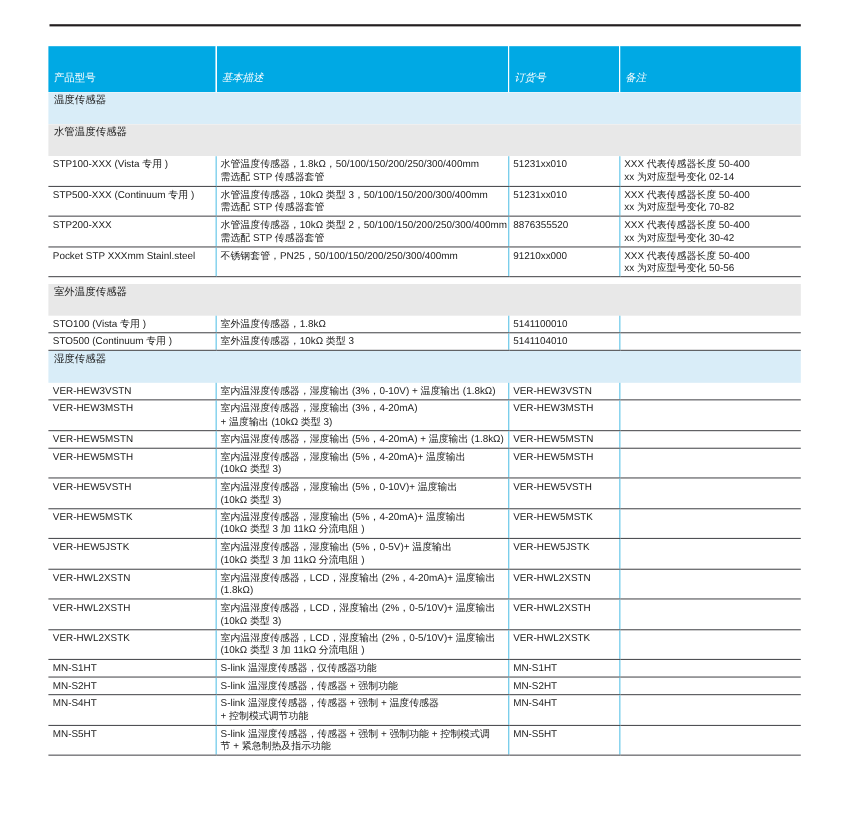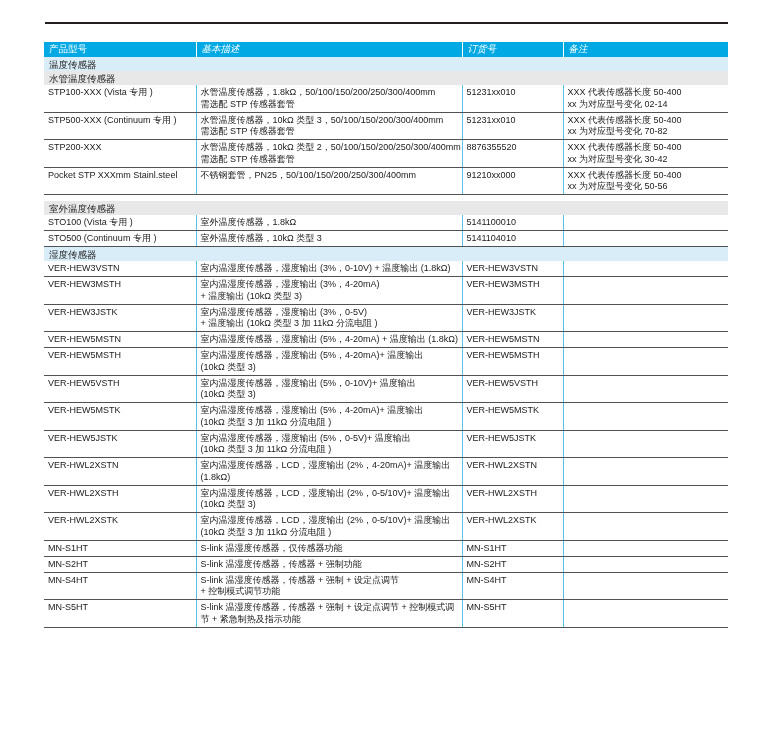--- a/index.html
+++ b/index.html
@@ -32,33 +32,33 @@
     width: 684px;
     border-collapse: collapse;
     table-layout: fixed;
   }
   table.catalog th {
     background: var(--header-bg, #00a9e4);
     color: var(--header-text, #ffffff);
     font-size: 9.5px;
     font-weight: normal;
     text-align: left;
-    height: 15px;
-    padding: 0 0 0 5px;
+    height: 26px;
+    padding: 16px 0 0 5px;
     overflow: hidden;
     white-space: nowrap;
   }
   table.catalog th + th {
     border-left: 1px solid rgba(255,255,255,0.65);
     font-style: italic;
   }
   tr.section td {
     font-size: 9.5px;
     color: #222222;
-    padding: 2px 0 0 5px;
+    padding: 2px 0 15px 5px;
     line-height: 12px;
     white-space: nowrap;
     overflow: hidden;
   }
   tr.section.blue td { background: var(--section-blue, #d9edf8); }
   tr.section.gray td { background: var(--section-gray, #e8e8e8); }
   tr.data td {
     vertical-align: top;
     padding: 2px 1px 1.5px 4px;
     border-bottom: 1px solid var(--row-border, #505155);
@@ -222,33 +222,20 @@
             <div class="line">室内温湿度传感器，湿度输出 (3%，4-20mA)</div>
             <div class="line">+ 温度输出 (10kΩ 类型 3)</div>
           </td>
           <td>
             <div class="line">VER-HEW3MSTH</div>
           </td>
           <td></td>
         </tr>
         <tr class="data">
           <td>
-            <div class="line">VER-HEW3JSTK</div>
-          </td>
-          <td>
-            <div class="line">室内温湿度传感器，湿度输出 (3%，0-5V)</div>
-            <div class="line">+ 温度输出 (10kΩ 类型 3 加 11kΩ 分流电阻 )</div>
-          </td>
-          <td>
-            <div class="line">VER-HEW3JSTK</div>
-          </td>
-          <td></td>
-        </tr>
-        <tr class="data">
-          <td>
             <div class="line">VER-HEW5MSTN</div>
           </td>
           <td>
             <div class="line">室内温湿度传感器，湿度输出 (5%，4-20mA) + 温度输出 (1.8kΩ)</div>
           </td>
           <td>
             <div class="line">VER-HEW5MSTN</div>
           </td>
           <td></td>
         </tr>
@@ -365,34 +352,34 @@
           <td>
             <div class="line">MN-S2HT</div>
           </td>
           <td></td>
         </tr>
         <tr class="data">
           <td>
             <div class="line">MN-S4HT</div>
           </td>
           <td>
-            <div class="line">S-link 温湿度传感器，传感器 + 强制 + 设定点调节</div>
+            <div class="line">S-link 温湿度传感器，传感器 + 强制 + 温度传感器</div>
             <div class="line">+ 控制模式调节功能</div>
           </td>
           <td>
             <div class="line">MN-S4HT</div>
           </td>
           <td></td>
         </tr>
         <tr class="data">
           <td>
             <div class="line">MN-S5HT</div>
           </td>
           <td>
-            <div class="line">S-link 温湿度传感器，传感器 + 强制 + 设定点调节 + 控制模式调</div>
+            <div class="line">S-link 温湿度传感器，传感器 + 强制 + 强制功能 + 控制模式调</div>
             <div class="line">节 + 紧急制热及指示功能</div>
           </td>
           <td>
             <div class="line">MN-S5HT</div>
           </td>
           <td></td>
         </tr>
       </tbody>
   </table>
 </div>

